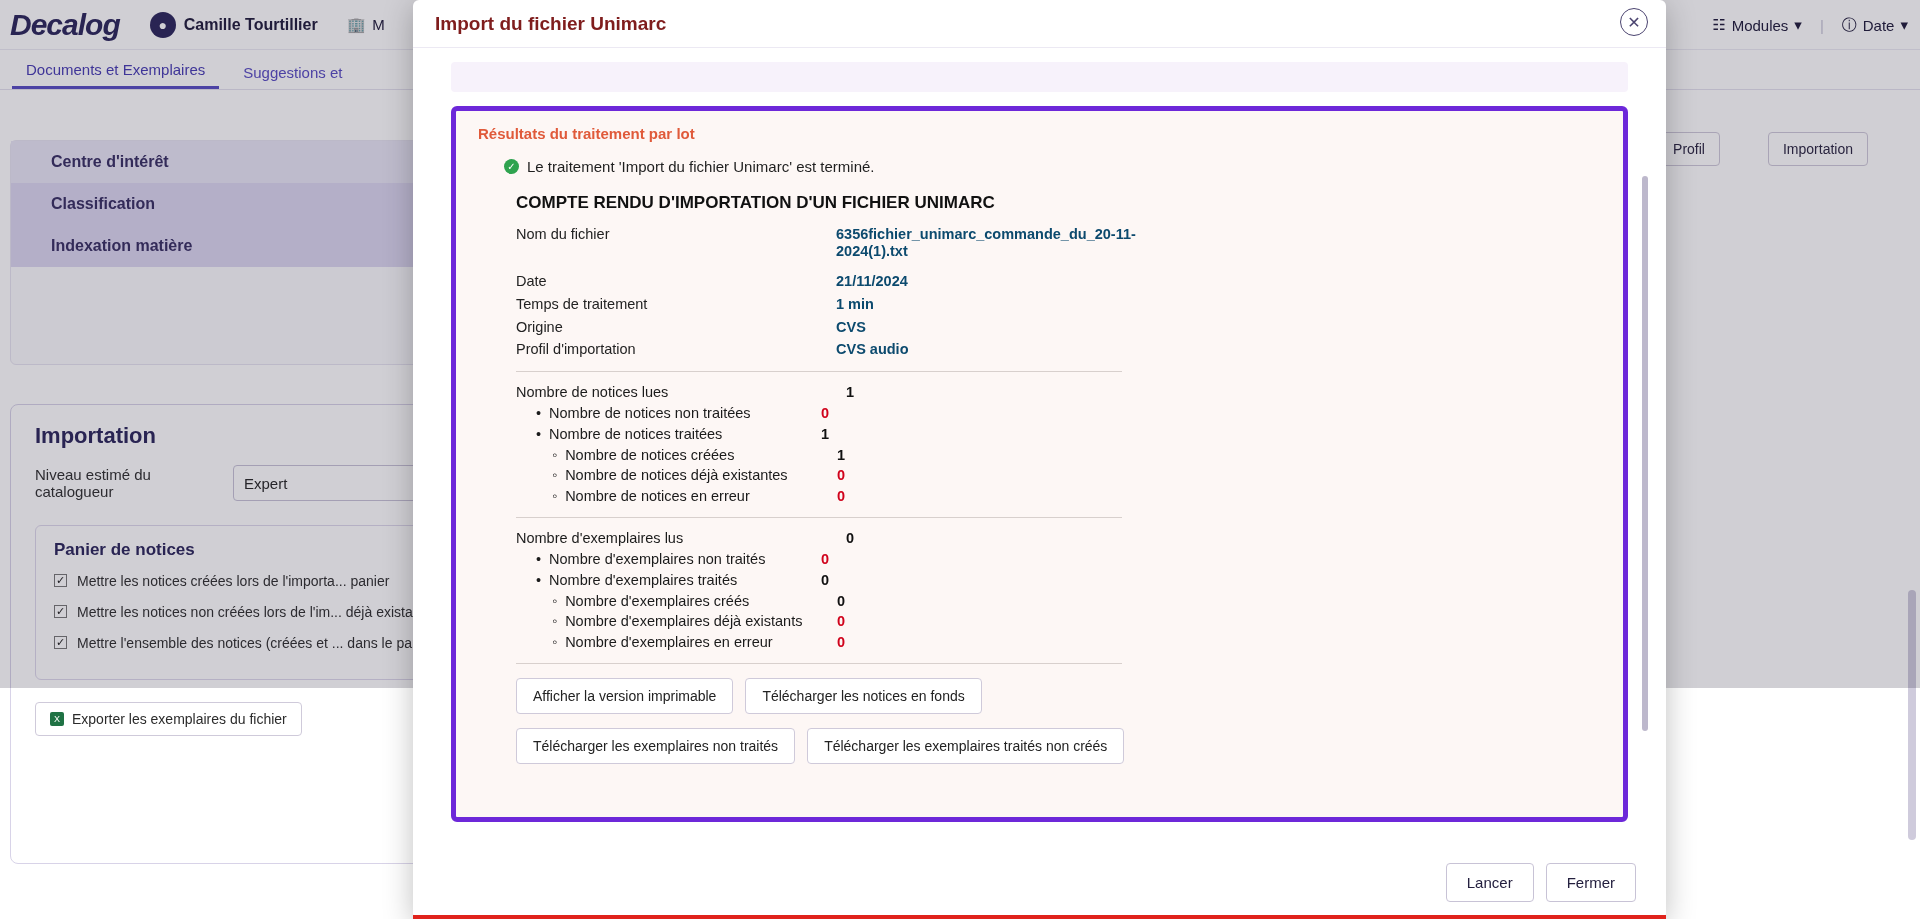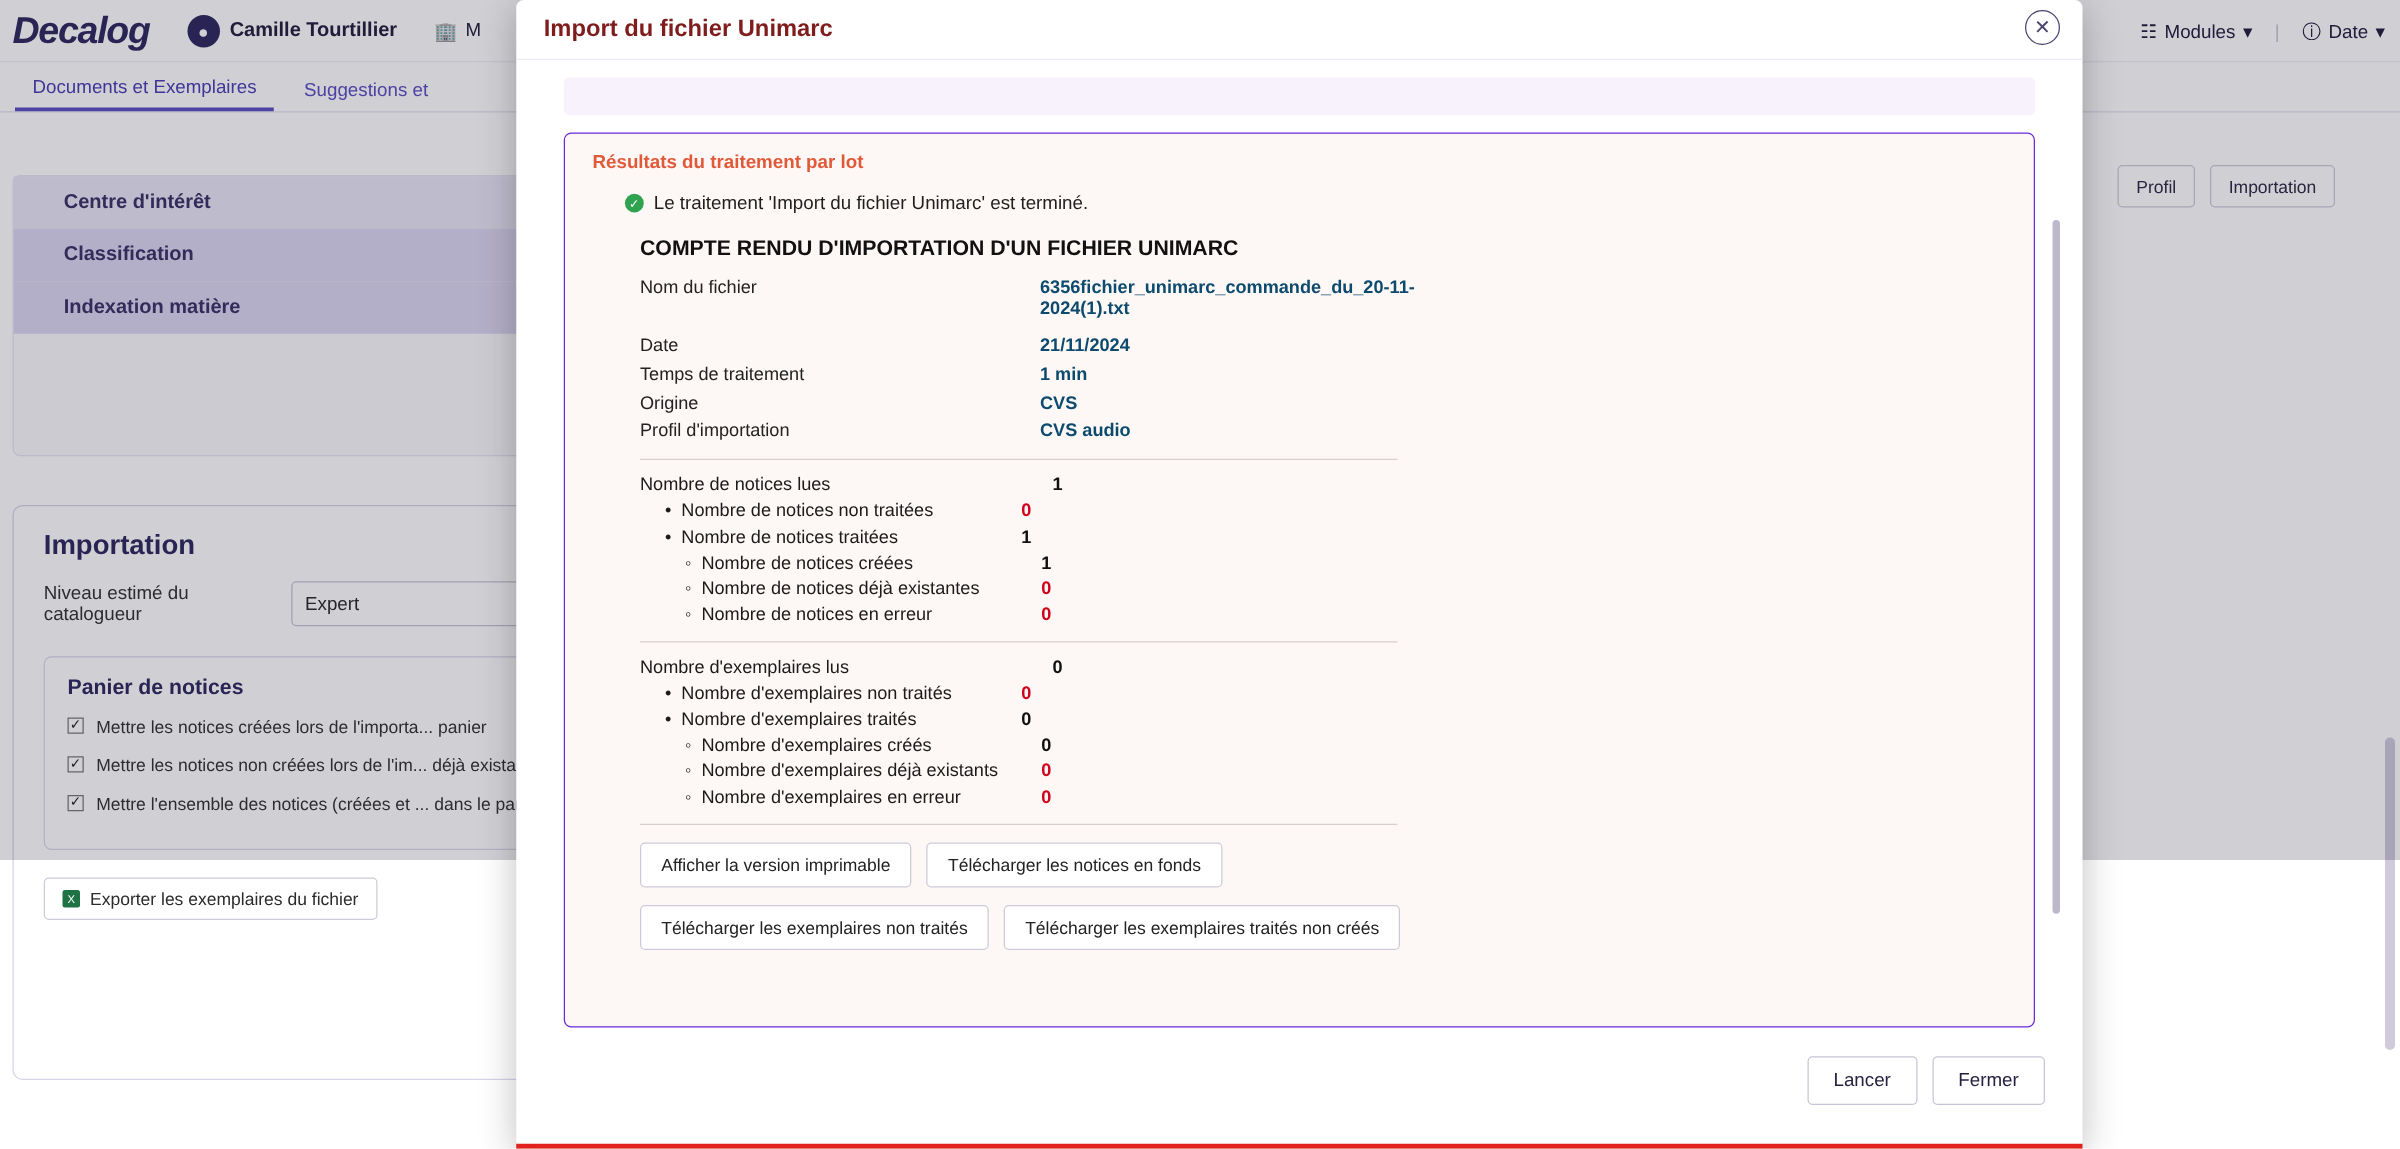--- a/index.html
+++ b/index.html
@@ -51,21 +51,21 @@
     background:#fff; border-bottom: 1px solid #e4e1ee;
     display:flex; align-items:flex-end; padding-left: 12px; gap: 10px;
   }
   .tab {
     font-size: 15px; color: #5b4fc4; padding: 8px 14px; font-weight: 500;
   }
   .tab.active { border-bottom: 3px solid #5b4fc4; color:#4a3fb5; }
 
   .btn-ghost {
     border: 1px solid #cfcada; background: #fff; color: #2f2a45;
-    border-radius: 4px; font-size: 14px; padding: 8px 14px;
+    border-radius: 4px; font-size: 14px; padding: 8px 14px; margin-left: 36px;
   }
   .right-btns {
     position: absolute; top: 132px; right: 52px; display:flex; gap: 12px;
   }
 
   .bg-panel {
     position:absolute; left: 10px; top: 140px; width: 1060px; height: 225px;
     background: #fbfbfd; border: 1px solid #e7e4f0; border-radius: 6px;
   }
   .bg-listrow {
@@ -135,21 +135,21 @@
     display:flex; align-items:center; justify-content:center; font-size: 16px;
     background: #fff;
   }
   .modal-body {
     flex: 1; position: relative; padding: 14px 38px 0 38px; overflow: hidden;
   }
   .purple-strip {
     height: 30px; background: #f7f2fb; border-radius: 4px; margin-bottom: 14px;
   }
   .result-box {
-    border: 1px solid #6d28d9; background: #fdf7f5; border-radius: 6px;
+    border: 5px solid #6d28d9; background: #fdf7f5; border-radius: 6px;
     padding: 14px 18px 12px; height: 716px; position: relative;
   }
   .result-title { color:#e05a3a; font-size: 15px; font-weight: bold; margin: 0 0 16px 4px; }
   .ok-line { display:flex; align-items:center; gap: 8px; margin-left: 30px; font-size: 15px; color:#1f1f1f; }
   .ok-ic { width: 15px; height: 15px; border-radius:50%; background:#2fa34f; color:#fff;
            font-size: 10px; display:flex;align-items:center;justify-content:center; }
   .report-title {
     font-size: 17px; font-weight: bold; color:#111; margin: 18px 0 10px 42px;
   }
   .kv { display:flex; margin-left: 42px; font-size: 14.5px; line-height: 1.15; }
@@ -172,21 +172,21 @@
   }
   .highlight-box {
     margin: 12px 0 0 22px; border: 2px solid #e0231c; border-radius: 4px;
     padding: 10px 14px; display:inline-flex; gap: 12px;
   }
   .modal-scroll-thumb {
     position:absolute; right: 18px; top: 128px; width: 6px; height: 555px;
     background:#bdb8cc; border-radius: 3px;
   }
   .modal-foot {
-    height: 74px; display:flex; align-items:flex-start; justify-content:flex-end;
+    height: 74px; display:flex; align-items:center; justify-content:flex-end;
     gap: 12px; padding-right: 30px;
   }
   .fbtn {
     border: 1px solid #c8c3d6; background:#fff; border-radius: 4px;
     padding: 10px 20px; font-size: 15px; color:#24203f;
   }
   .bottom-red {
     position:absolute; left: 413px; top: 915px; width: 1253px; height: 4px; background:#e0231c;
   }
 </style>

